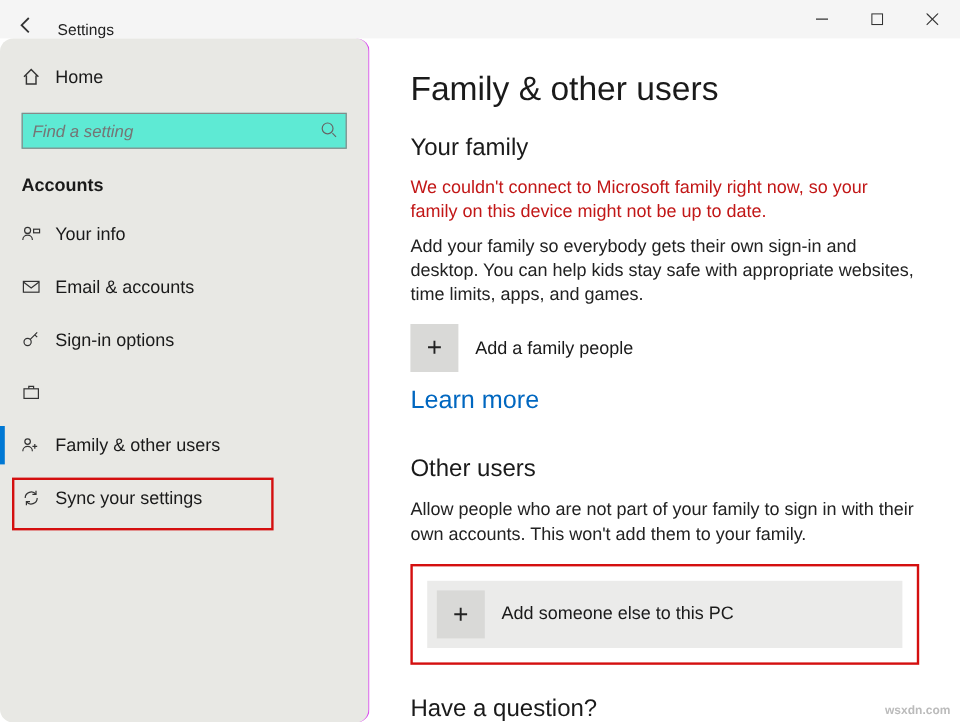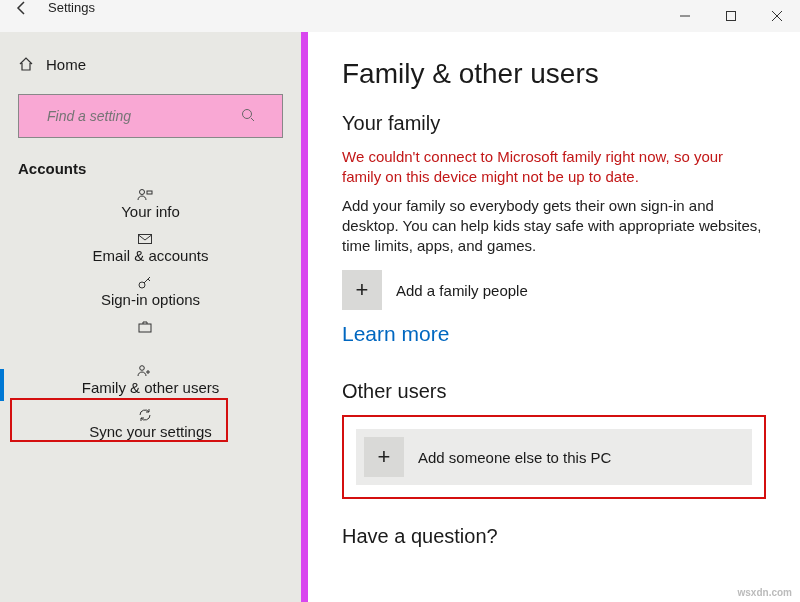--- a/index.html
+++ b/index.html
@@ -10,73 +10,73 @@
     color: #1a1a1a;
     background: #fff;
     width: 800px;
     height: 602px;
     overflow: hidden;
     position: relative;
   }
   .titlebar {
     height: 32px;
     display: flex;
-    align-items: flex-start;
+    align-items: flex-end;
     padding-left: 14px;
     background: #f5f5f5;
   }
   .titlebar .back { width: 24px; color: #333; }
   .titlebar .title { flex: 1; font-size: 13px; color: #222; padding-left: 10px; }
   .win-controls { display: flex; }
   .win-btn {
     width: 46px; height: 32px;
     display: flex; align-items: center; justify-content: center;
     color: #444;
   }
   .win-btn svg { display: block; }
   .app {
     display: flex;
     height: calc(602px - 32px);
   }
   .sidebar {
     width: 308px;
     background: #e8e8e4;
     padding: 12px 0 0 0;
-    border-right: 7px solid #d946ef;
+    border-right: 1px solid #d946ef;
     position: relative;
+    border-radius: 11px;
   }
   .side-home {
     display: flex; align-items: center;
     height: 40px; padding: 0 18px;
     font-size: 15px;
   }
   .side-home .icon { width: 28px; display:flex; align-items:center; }
   .search-box {
     margin: 10px 18px 14px 18px;
-    height: 44px;
+    height: 30px;
     border: 1px solid #888;
-    background: #f9a8d4;
+    background: #5eead4;
     display: flex; align-items: center;
-    padding: 0 26px;
+    padding: 0 6px;
   }
   .search-box input {
     flex: 1; border: none; background: transparent; outline: none;
     font-size: 14px; font-style: italic; color: #666;
   }
   .section-label {
     padding: 8px 34px 10px 18px;
     font-weight: 600; font-size: 15px;
   }
   .nav-item {
     display: flex; align-items: center;
     height: 44px;
     padding: 0 18px 0 18px;
     font-size: 15px;
     position: relative;
-    flex-direction: column;
   }
   .nav-item .icon { width: 28px; display:flex; align-items:center; color:#333; }
   .nav-item.active::before {
     content: ""; position: absolute; left: 0; top: 6px; bottom: 6px;
     width: 4px; background: #0078d4;
   }
   .highlight-box {
     position: absolute;
     border: 2px solid #d40f0f;
     pointer-events: none;
@@ -246,20 +246,21 @@
     <div class="add-row">
       <div class="plus-box">+</div>
       <div class="add-label">Add a family people</div>
     </div>
 
     <div class="link">Learn more</div>
 
     <div class="section-gap"></div>
 
     <h2>Other users</h2>
+    <div class="para">Allow people who are not part of your family to sign in with their own accounts. This won't add them to your family.</div>
 
     <div class="other-box">
       <div class="add-row">
         <div class="plus-box">+</div>
         <div class="add-label">Add someone else to this PC</div>
       </div>
     </div>
 
     <h2>Have a question?</h2>
   </div>

